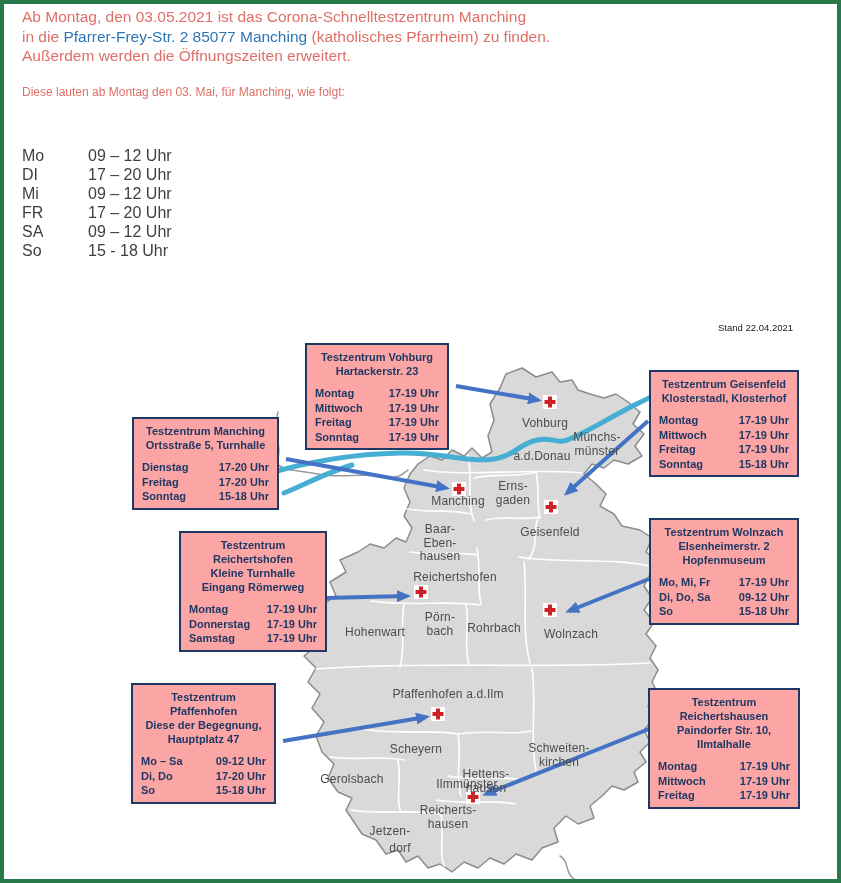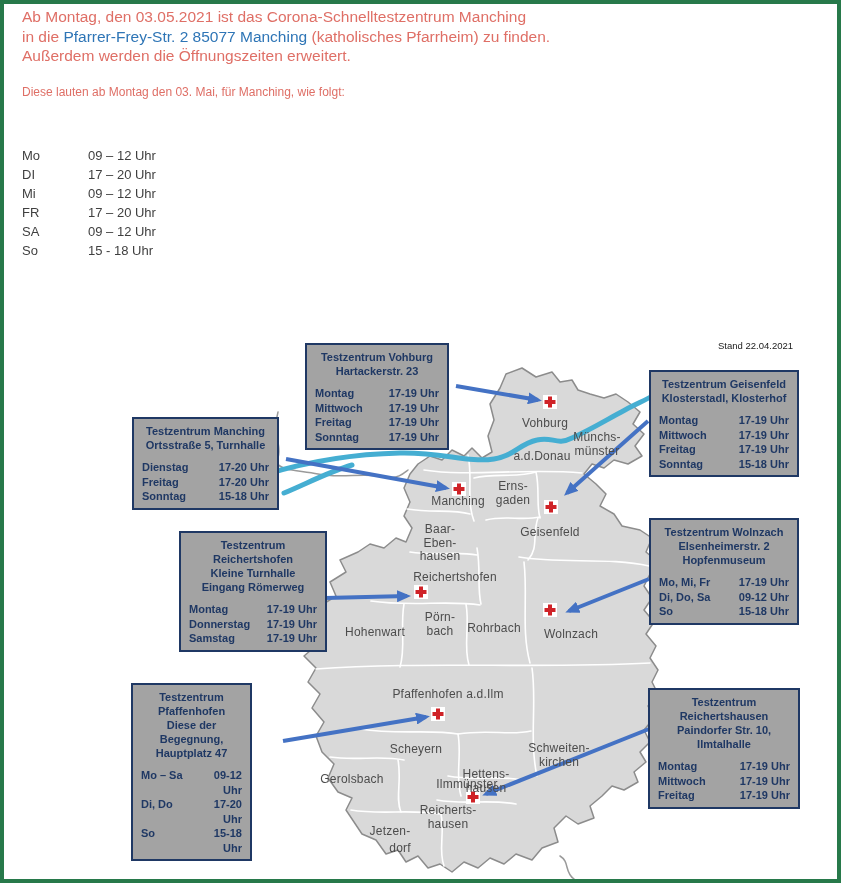--- a/index.html
+++ b/index.html
@@ -4,31 +4,31 @@
 <style>
   html,body{margin:0;padding:0;}
   body{
     width:841px;height:883px;position:relative;background:#ffffff;
     font-family:"Liberation Sans",sans-serif;overflow:hidden;
   }
   .frame{position:absolute;inset:0;border:4px solid #27794a;box-sizing:border-box;pointer-events:none;z-index:50;}
   .intro{position:absolute;left:22px;top:7px;font-size:15.5px;line-height:19.5px;color:#df6f66;}
   .intro .link{color:#2e75b6;cursor:pointer;}
   .followup{position:absolute;left:22px;top:85px;font-size:12px;color:#df6f66;}
-  .schedule{position:absolute;left:22px;top:146px;font-size:13px;line-height:19px;color:#3f3f3f;}
+  .schedule{position:absolute;left:22px;top:146px;font-size:16px;line-height:19px;color:#3f3f3f;}
   .sch-row{height:19px;}
   .sch-day{display:inline-block;width:66px;}
   .map-svg{position:absolute;left:0;top:0;}
-  .stand{position:absolute;left:718px;top:340px;font-size:9.5px;color:#1a1a1a;}
+  .stand{position:absolute;left:718px;top:322px;font-size:9.5px;color:#1a1a1a;}
   .town{
     position:absolute;transform:translate(-50%,-50%);font-size:12px;line-height:13.5px;
     color:#4c4c4c;text-align:center;white-space:pre-line;letter-spacing:.2px;
   }
   .tc-box{
-    position:absolute;background:#a3a3a3;border:2px solid #1f3864;box-sizing:border-box;
+    position:absolute;background:#fca5a5;border:2px solid #1f3864;box-sizing:border-box;
     color:#1f3864;font-weight:bold;font-size:11px;padding:5px 8px 4px;z-index:10;
   }
   .tc-title{text-align:center;line-height:14px;}
   .tc-rows{margin-top:8px;line-height:14.5px;}
   .tc-row{display:flex;}
   .tc-day{width:54%;}
   .tc-time{width:46%;text-align:right;}
 </style>
 </head>
 <body>
@@ -277,21 +277,21 @@
         <div class="tc-row">
           <span class="tc-day">Di, Do, Sa</span>
           <span class="tc-time">09-12 Uhr</span>
         </div>
         <div class="tc-row">
           <span class="tc-day">So</span>
           <span class="tc-time">15-18 Uhr</span>
         </div>
       </div>
     </div>
-    <div class="tc-box" style="left: 131px; top: 683px; width: 121px;">
+    <div class="tc-box" style="left: 131px; top: 683px; width: 145px;">
       <div class="tc-title">
         <div>Testzentrum Pfaffenhofen</div>
         <div>Diese der Begegnung,</div>
         <div>Hauptplatz 47</div>
       </div>
       <div class="tc-rows">
         <div class="tc-row">
           <span class="tc-day">Mo – Sa</span>
           <span class="tc-time">09-12 Uhr</span>
         </div>

